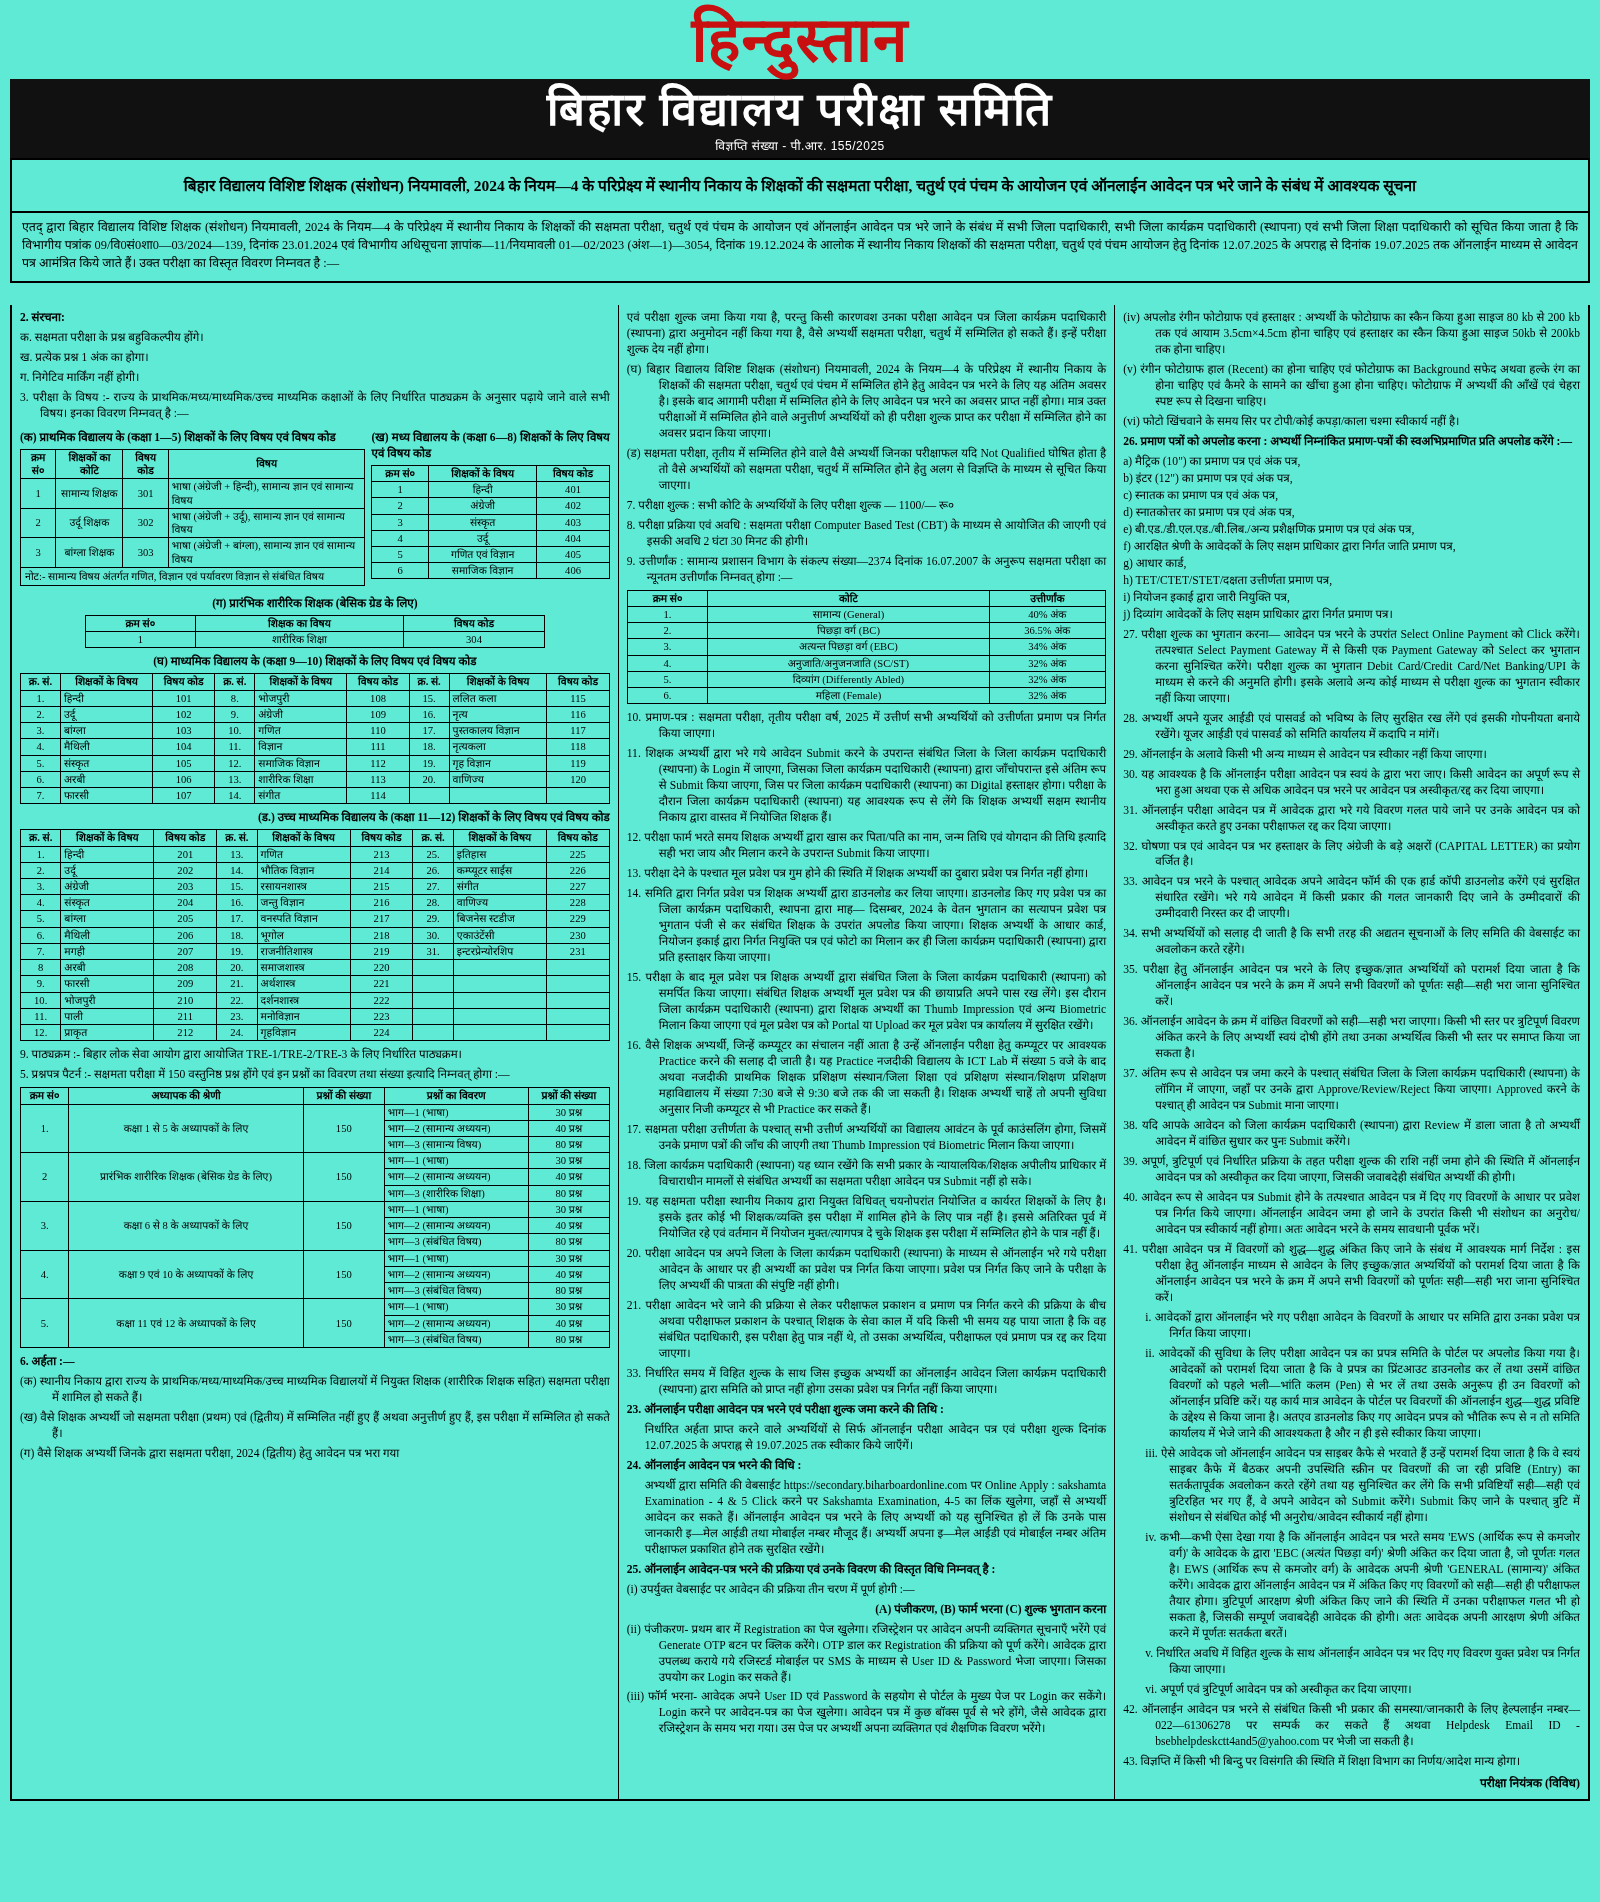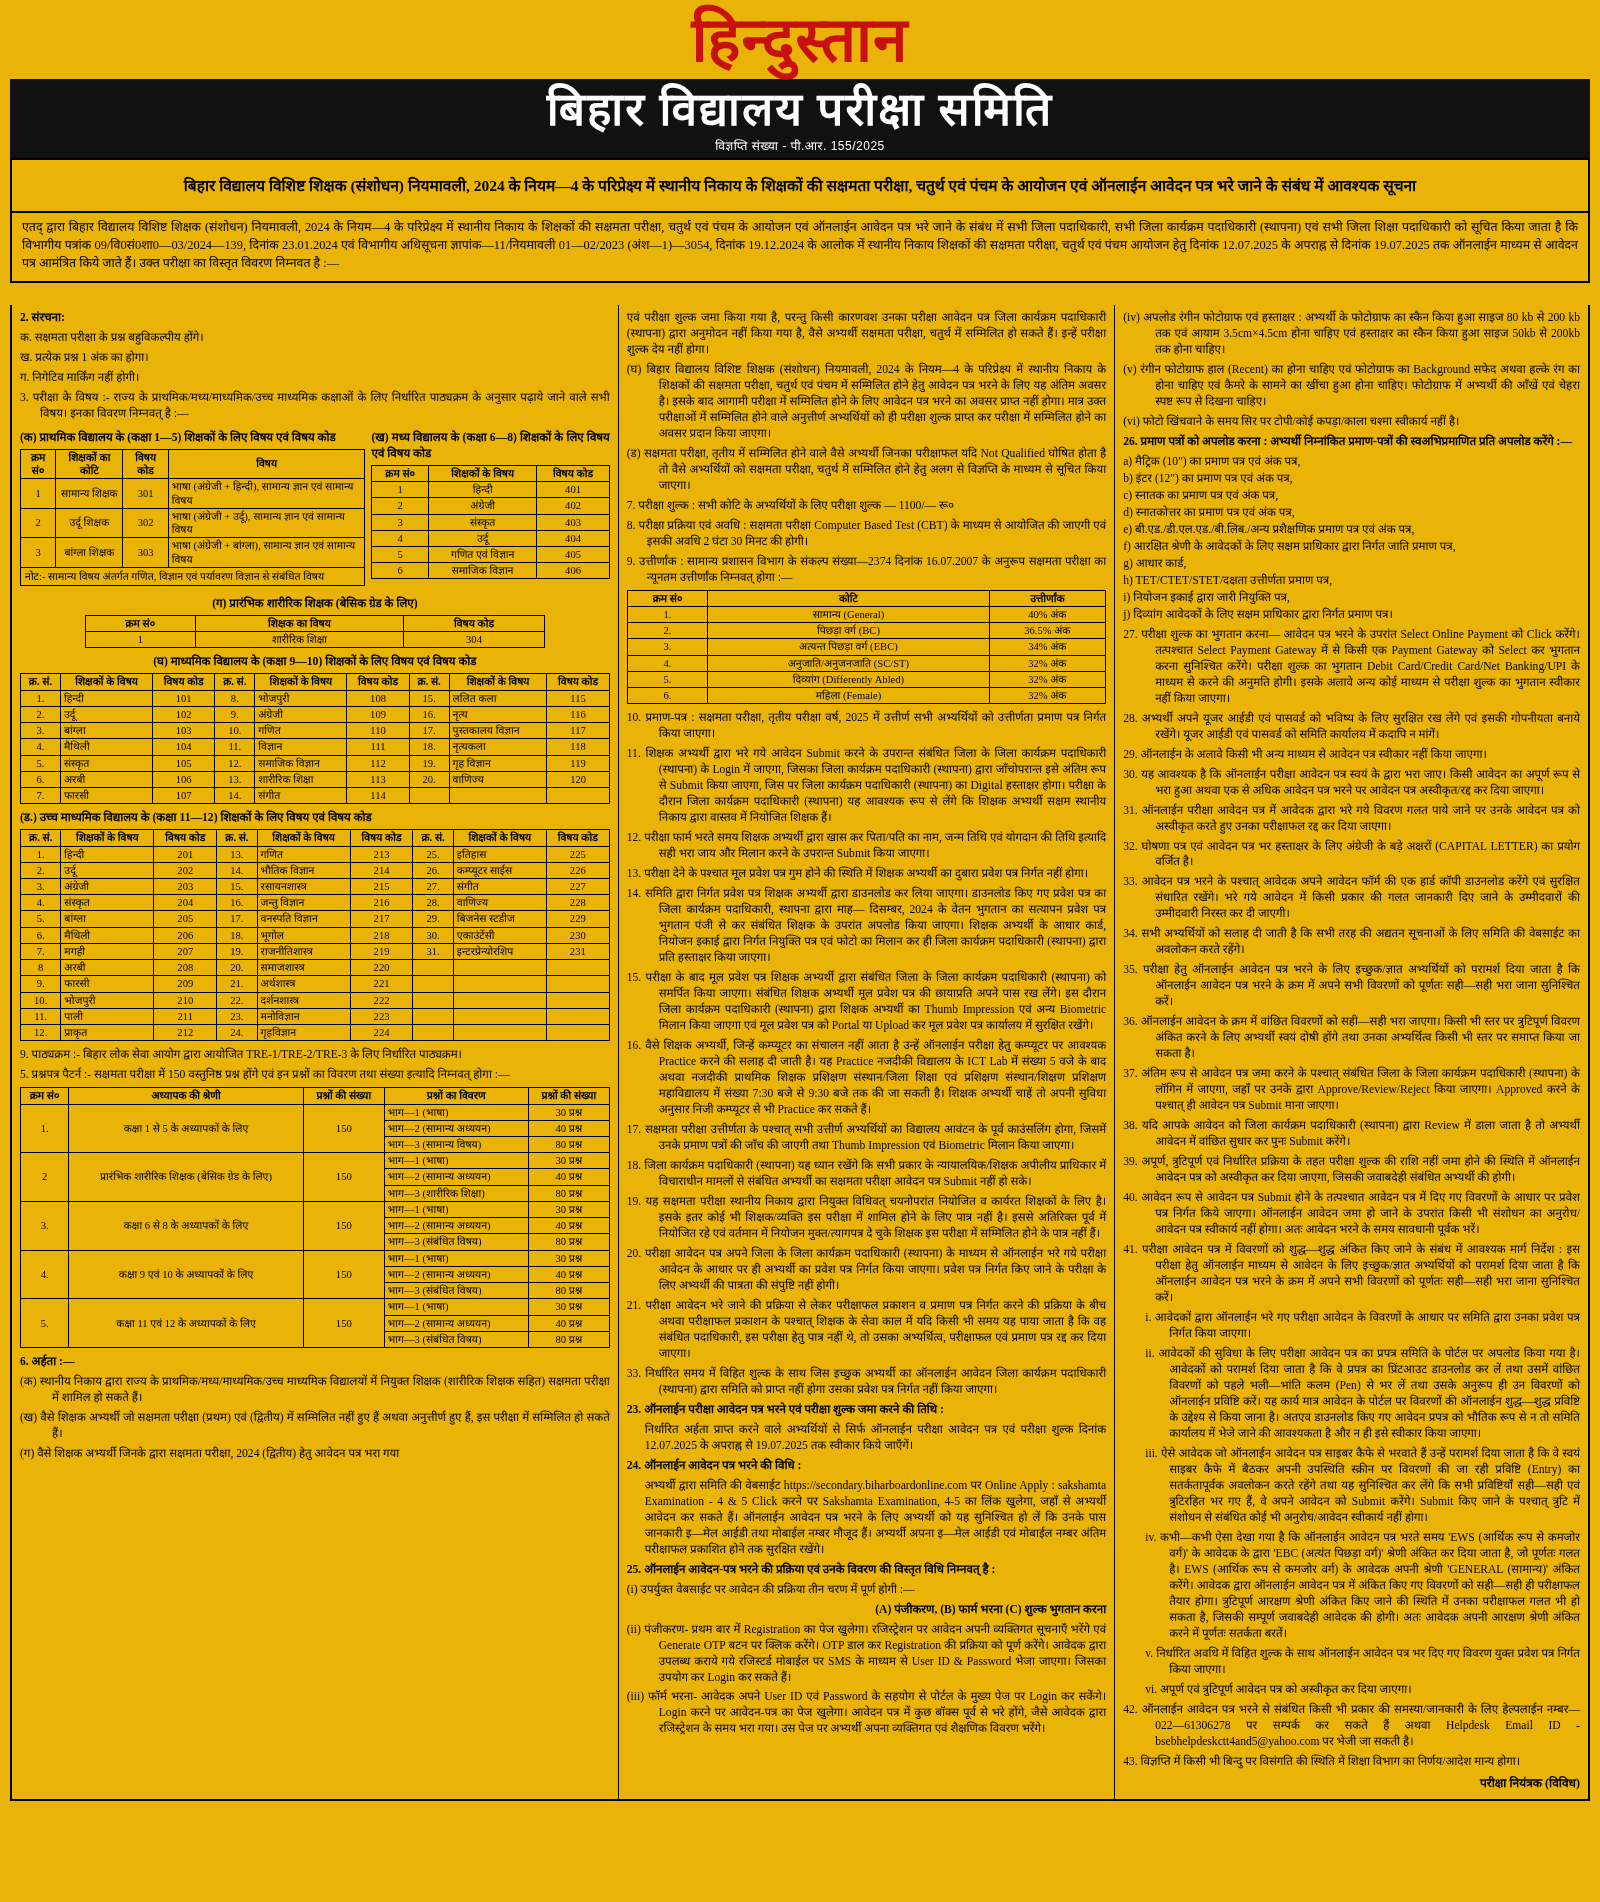--- a/index.html
+++ b/index.html
@@ -4,21 +4,21 @@
 <style>
   * { box-sizing: border-box; }
   html, body {
     margin: 0; padding: 0;
     background: #ffffff;
     font-family: "Liberation Sans", sans-serif;
   }
   .page {
     width: 1600px;
     min-height: 1902px;
-    background: #eab308;
+    background: #5eead4;
     padding: 6px 10px 10px 10px;
     position: relative;
   }
   
   .masthead {
     text-align: center;
     padding: 2px 0 4px 0;
   }
   .masthead .brand {
     font-family: "Liberation Serif", serif;
@@ -347,21 +347,21 @@
               <td>14.</td>
               <td class="l">संगीत</td>
               <td>114</td>
               <td></td>
               <td class="l"></td>
               <td></td>
             </tr>
       </tbody>
         </table>
 
-      <div class="tblcap" style="text-align:left">(ड.) उच्च माध्यमिक विद्यालय के (कक्षा 11—12) शिक्षकों के लिए विषय एवं विषय कोड</div>
+      <div class="tblcap" style="text-align:right">(ड.) उच्च माध्यमिक विद्यालय के (कक्षा 11—12) शिक्षकों के लिए विषय एवं विषय कोड</div>
       <table class="t">
         <tbody>
             <tr>
           <th>क्र. सं.</th>
           <th>शिक्षकों के विषय</th>
           <th>विषय कोड</th>
           <th>क्र. सं.</th>
           <th>शिक्षकों के विषय</th>
           <th>विषय कोड</th>
           <th>क्र. सं.</th>

